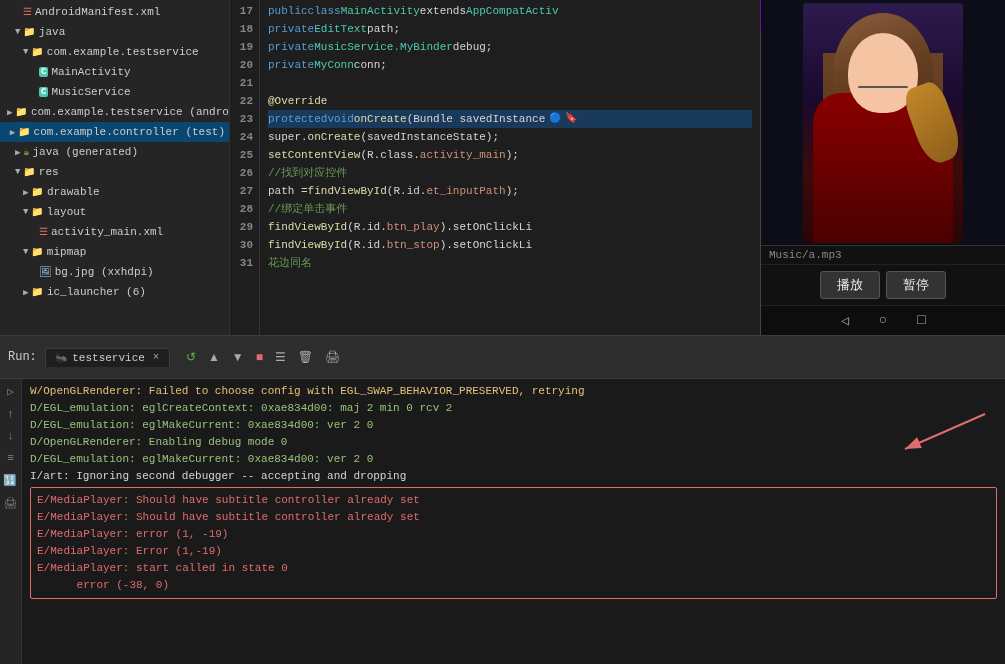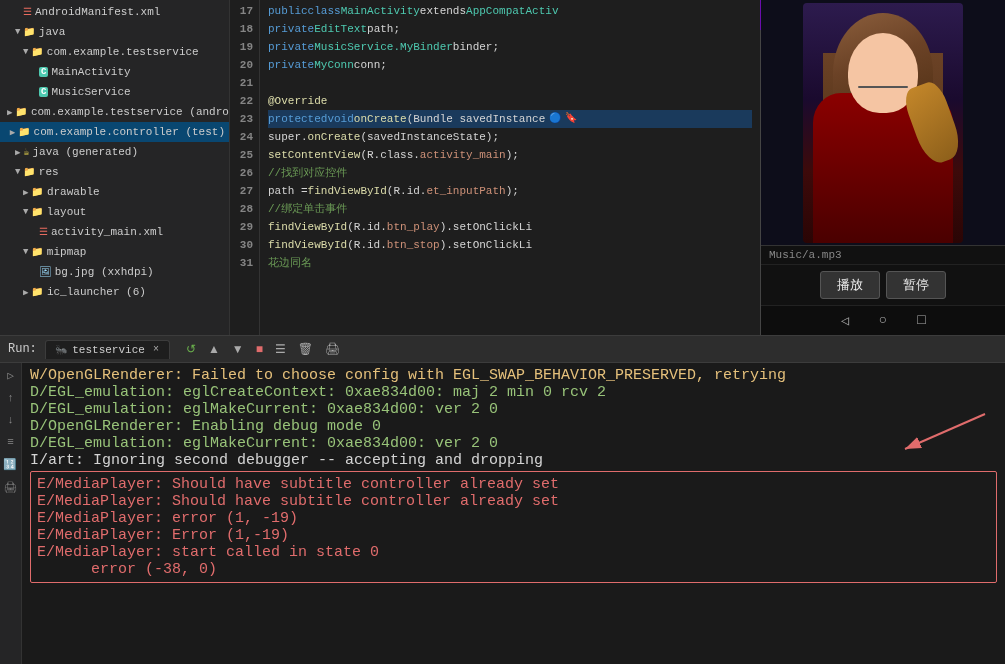--- a/index.html
+++ b/index.html
@@ -231,21 +231,21 @@
       padding: 6px;
       border-top: 1px solid #222;
     }
     .nav-btn {
       color: #aaa;
       font-size: 14px;
     }
 
     
     .run-bar {
-      height: 28px;
+      height: 44px;
       background: #2d2d2d;
       border-top: 1px solid #3c3c3c;
       border-bottom: 1px solid #3c3c3c;
       display: flex;
       align-items: center;
       padding: 0 8px;
       gap: 8px;
       font-size: 12px;
       color: #ccc;
       flex-shrink: 0;
@@ -305,21 +305,21 @@
       padding: 2px;
       width: 18px;
       text-align: center;
     }
 
     .console-output {
       flex: 1;
       background: #1a1a1a;
       overflow-y: auto;
       padding: 4px 8px;
-      font-size: 15px;
+      font-size: 11px;
       line-height: 17px;
       color: #d4d4d4;
       font-family: Liberation Mono, monospace;
     }
     .log-line { white-space: pre; }
     .log-line.warn { color: #e5c07b; }
     .log-line.info { color: #d4d4d4; }
     .log-line.debug { color: #98c379; }
     .log-line.error-box {
       color: #e06c6c;
@@ -473,21 +473,21 @@
             <span class="type">AppCompatActiv</span>
         </div>
         <div class="code-line">
           <span class="kw">    private </span>
             <span class="type">EditText</span>
             <span> path;</span>
         </div>
         <div class="code-line">
           <span class="kw">    private </span>
             <span class="type">MusicService.MyBinder</span>
-            <span> binder;</span>
+            <span> debug;</span>
         </div>
         <div class="code-line">
           <span class="kw">    private </span>
             <span class="type">MyConn</span>
             <span> conn;</span>
         </div>
         <div class="code-line">&nbsp;</div>
         <div class="code-line">
           <span class="annotation">    @Override</span>
         </div>

